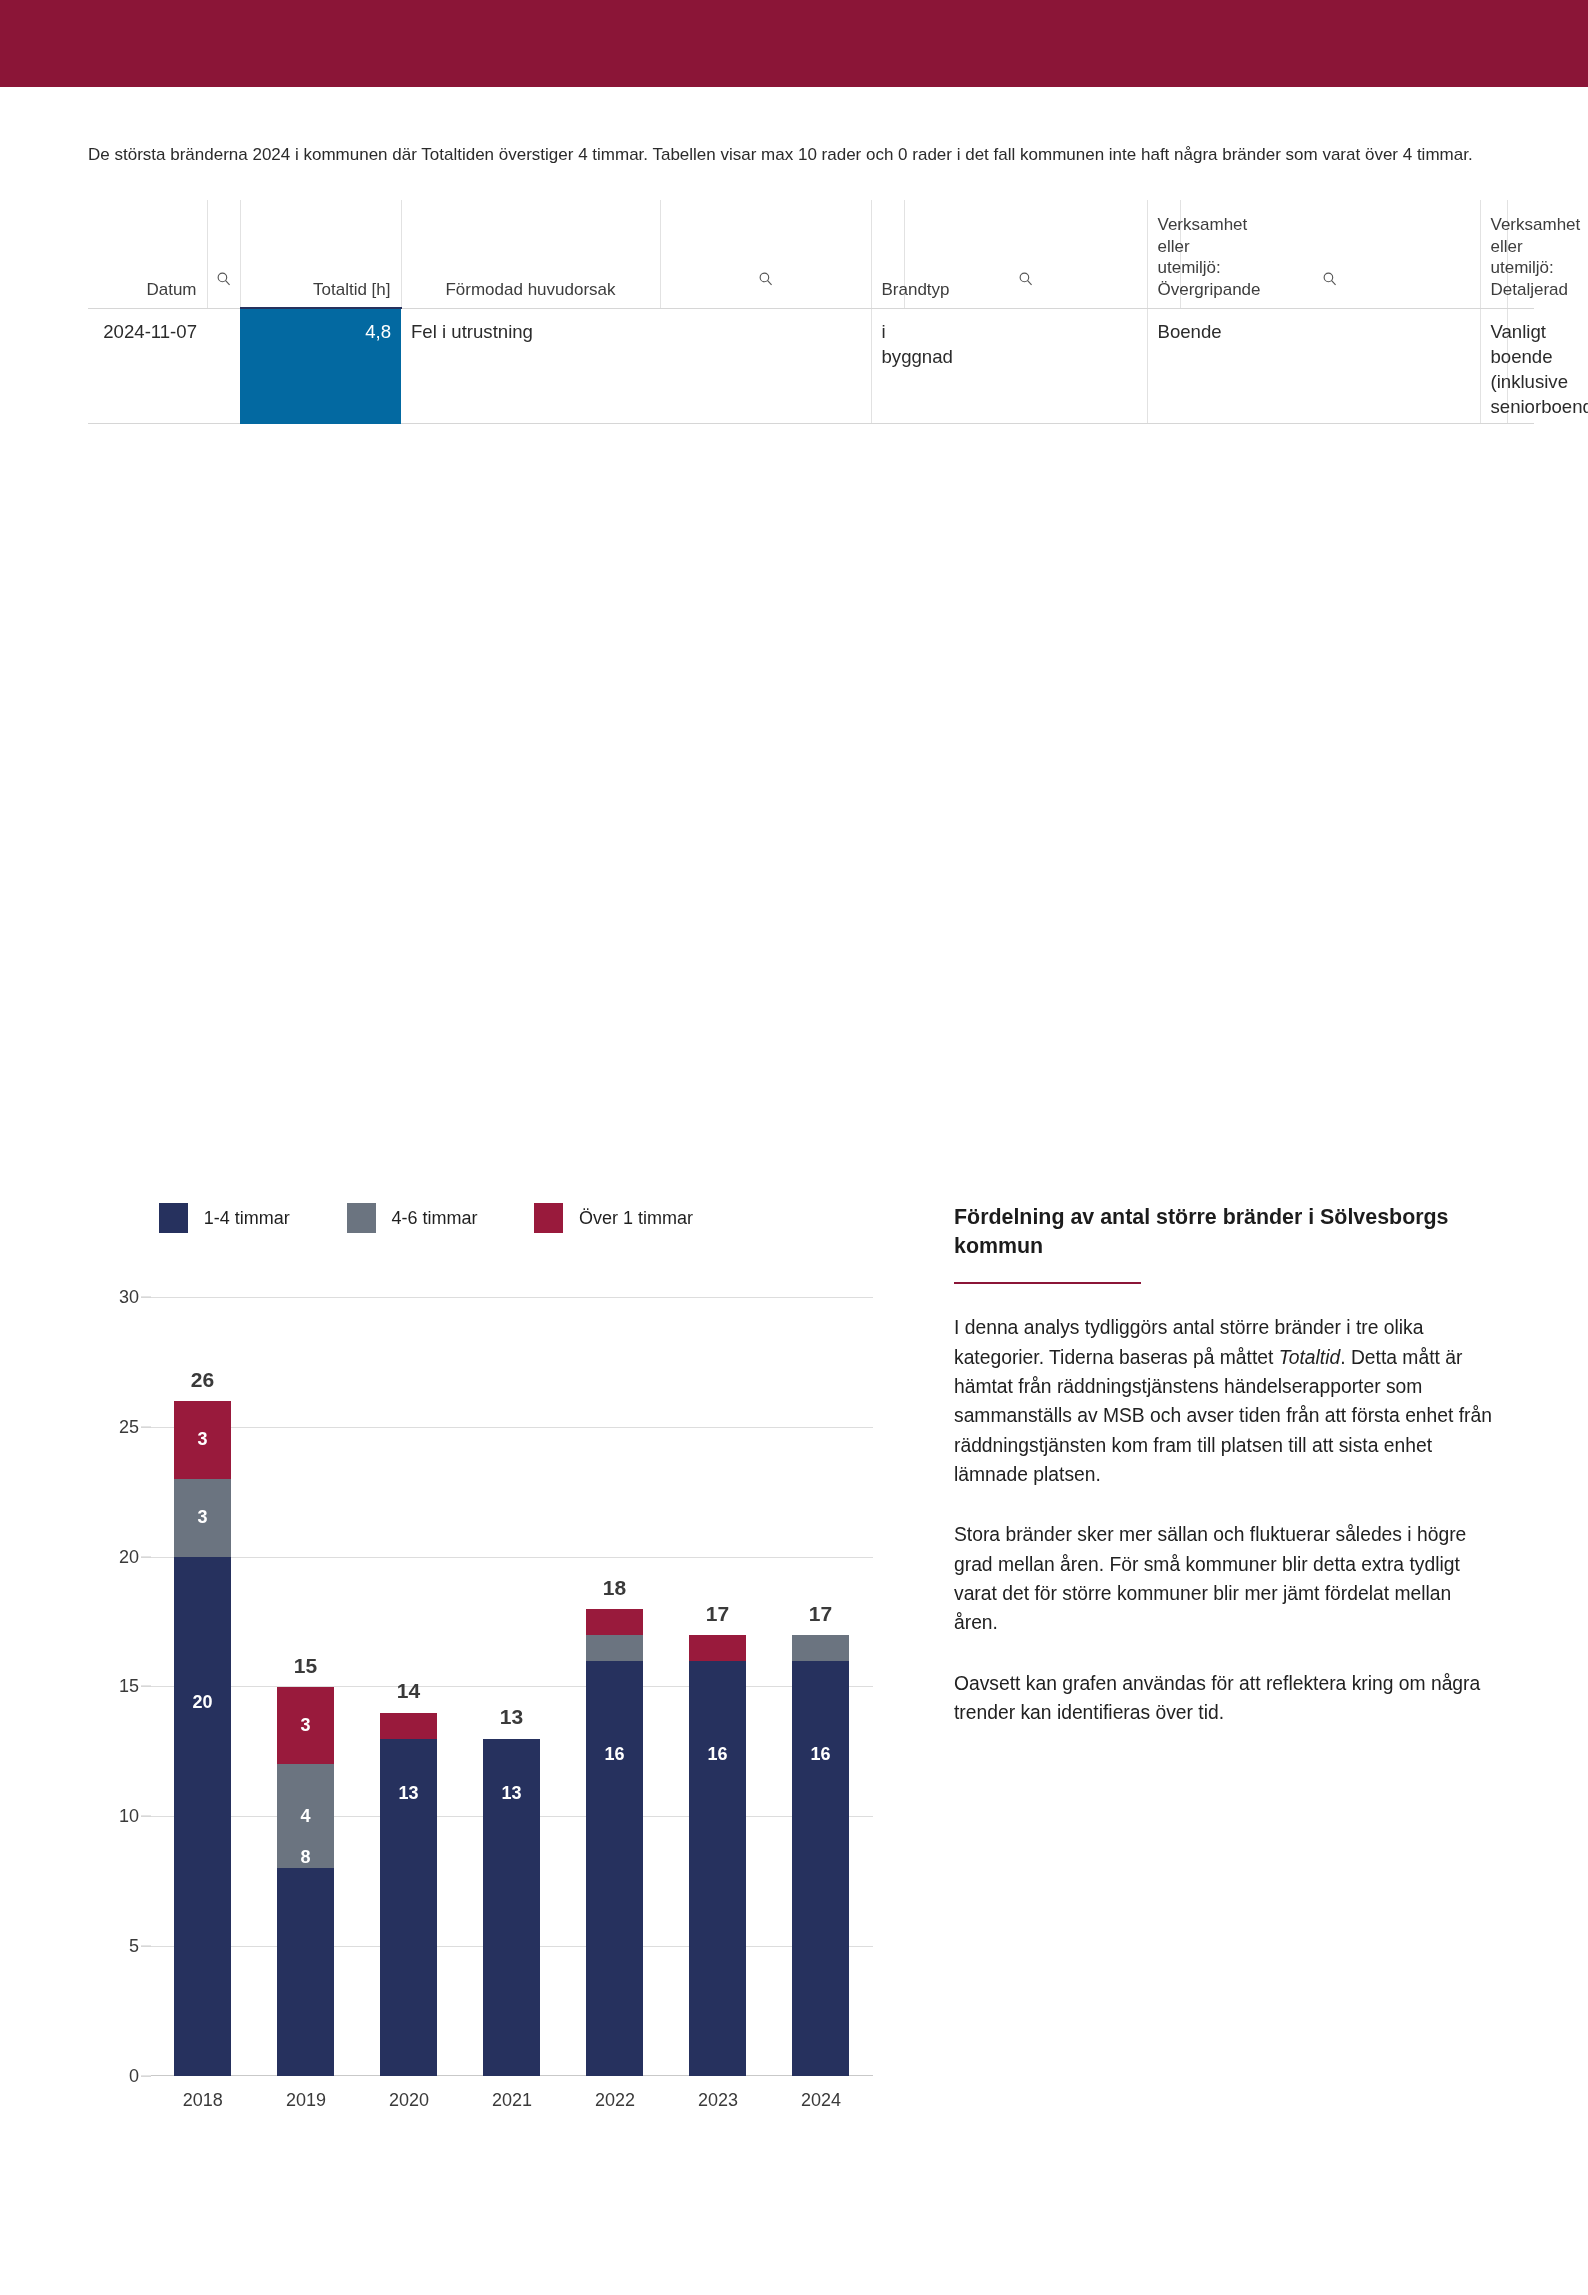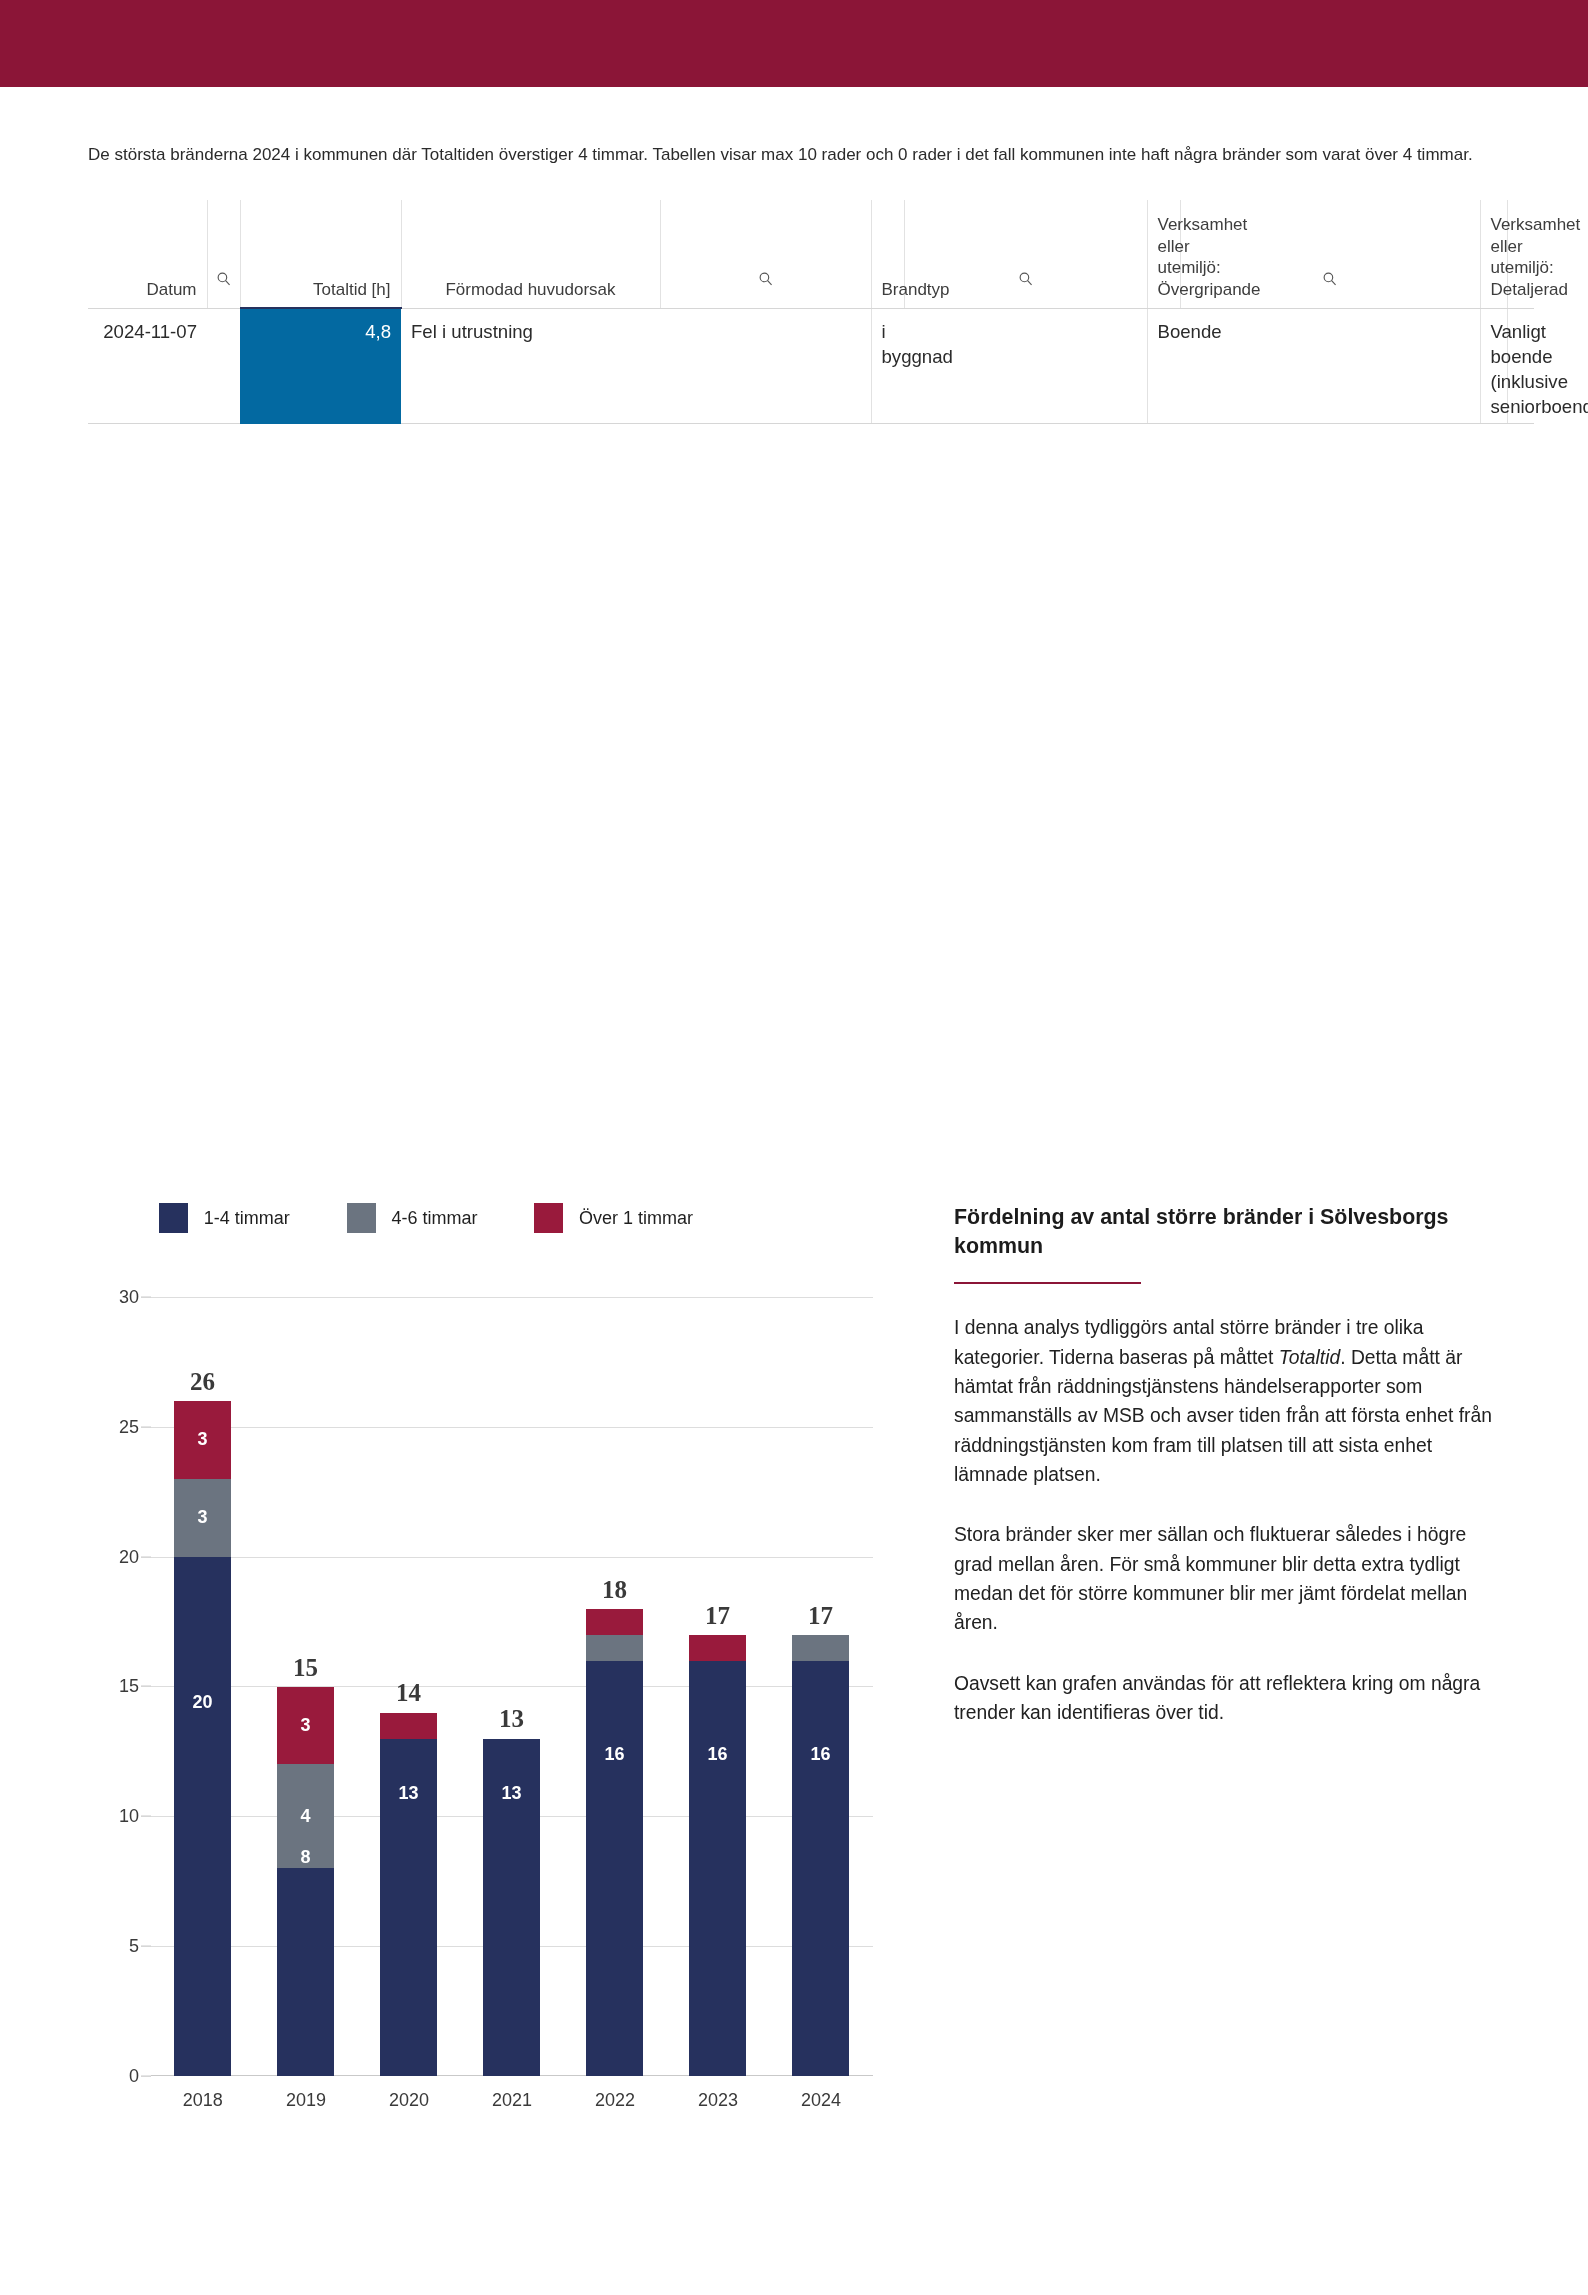--- a/index.html
+++ b/index.html
@@ -187,24 +187,23 @@
     justify-content: center;
     font-size: 18px;
     color: #ffffff;
     font-weight: 600;
   }
   .bar-total {
     position: absolute;
     left: 0;
     width: 100%;
     text-align: center;
-    font-size: 25px;
+    font-size: 21px;
     color: #3a3a3a;
     font-weight: 600;
-    font-family: Liberation Serif, serif;
   }
   .xtick {
     position: absolute;
     text-align: center;
     font-size: 18px;
     color: #3a3a3a;
     white-space: nowrap;
   }
 
   
@@ -433,18 +432,18 @@
           </div>
           <div class="bar-total" style="left: 641px; width: 57px; top: 305px;">17</div>
           <div class="xtick" style="left: 627px; width: 86px; top: 793px;">2024</div>
         </div>
     </div>
 
     <div class="side-panel">
       <div class="side-title">Fördelning av antal större bränder i Sölvesborgs kommun</div>
       <div class="side-rule" style="background: rgb(139, 21, 55);"></div>
       <div class="side-para" id="p1">I denna analys tydliggörs antal större bränder i tre olika kategorier. Tiderna baseras på måttet <em>Totaltid</em>. Detta mått är hämtat från räddningstjänstens händelserapporter som sammanställs av MSB och avser tiden från att första enhet från räddningstjänsten kom fram till platsen till att sista enhet lämnade platsen.</div>
-      <div class="side-para">Stora bränder sker mer sällan och fluktuerar således i högre grad mellan åren. För små kommuner blir detta extra tydligt medan det för större kommuner blir mer jämt fördelat mellan åren.</div>
+      <div class="side-para">Stora bränder sker mer sällan och fluktuerar således i högre grad mellan åren. För små kommuner blir detta extra tydligt varat det för större kommuner blir mer jämt fördelat mellan åren.</div>
       <div class="side-para">Oavsett kan grafen användas för att reflektera kring om några trender kan identifieras över tid.</div>
     </div>
   </div>
 </div>
 
 
 </body></html>

